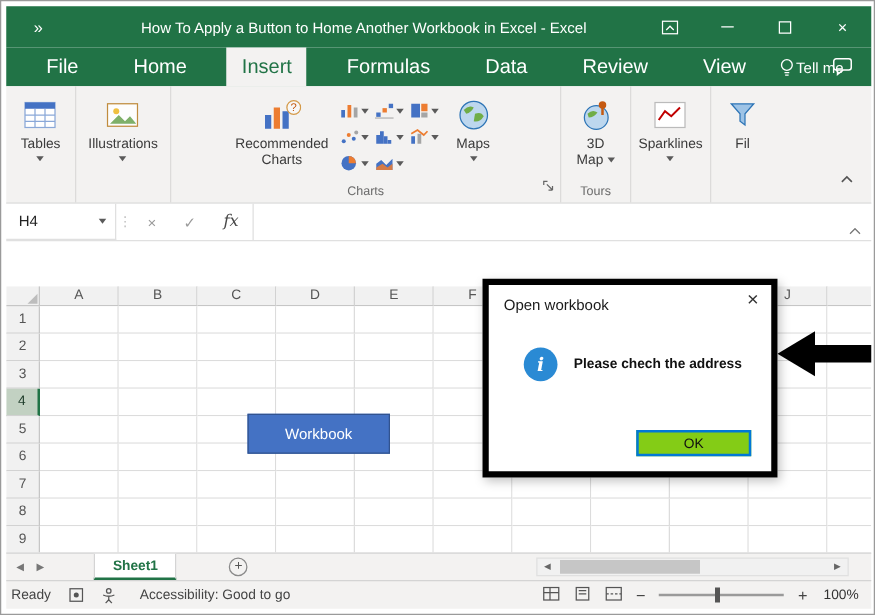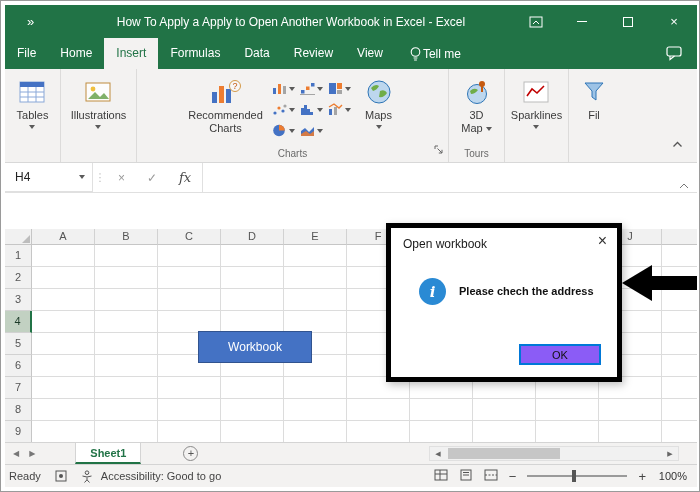--- a/index.html
+++ b/index.html
@@ -12,21 +12,21 @@
   .titlebar { flex:0 0 33px; background:#217346; color:#fff; position:relative; display:flex; align-items:center; }
   .qat { margin-left:22px; font-size:13px; letter-spacing:1px; cursor:default; }
   .tb-title { position:absolute; left:80px; right:200px; text-align:center; font-size:12px; white-space:nowrap; overflow:hidden; }
   .win-controls { position:absolute; right:0; top:0; height:33px; display:flex; align-items:center; }
   .wc { width:46px; height:33px; display:flex; align-items:center; justify-content:center; font-size:13px; color:#fff; }
   .wc .min-line { width:10px; border-bottom:1.5px solid #fff; display:inline-block; }
   .wc .restore-box { width:10px; height:10px; border:1.5px solid #fff; display:inline-block; }
 
   
   .menubar { flex:0 0 31px; background:#217346; display:flex; align-items:stretch; position:relative; }
-  .tab { padding:0 12px; line-height:31px; font-size:12px; color:#fff; cursor:default; }
+  .tab { padding:0 12px; line-height:31px; font-size:16px; color:#fff; cursor:default;margin-left:20px; }
   .tab.active { background:#f3f2f1; color:#217346; }
   .tellme { display:flex; align-items:center; gap:1px; margin-left:14px; color:#fff; font-size:12px; }
   .comment-btn { position:absolute; right:14px; top:8px; }
 
   
   .ribbon { flex:0 0 94px; background:#f3f2f1; border-bottom:1px solid #d8d8d8; display:flex; position:relative; }
   .rgroup { position:relative; border-right:1px solid #dcdbda; display:flex; justify-content:center; align-items:flex-start; padding-top:6px; }
   .glabel { position:absolute; bottom:3px; left:0; right:0; text-align:center; font-size:10px; color:#6a6a6a; }
   .bigbtn { display:flex; flex-direction:column; align-items:center; font-size:11px; color:#3b3b3b; line-height:13px; cursor:default; }
   .bigbtn .bicon { height:34px; display:flex; align-items:center; }
@@ -64,54 +64,54 @@
   .cell { width:63px; flex:0 0 63px; background:#fff; border-right:1px solid #dcdcdc; border-bottom:1px solid #dcdcdc; }
   .cell.filler { flex:1 1 auto; width:auto; border-right:none; }
 
   
   .wb-button { position:absolute; left:193px; top:326px; width:114px; height:32px; background:#4472c4; border:1px solid #31538f; color:#fff; font-size:12px; display:flex; align-items:center; justify-content:center; z-index:5; cursor:pointer; }
   .dialog { position:absolute; left:381px; top:218px; width:236px; height:159px; background:#fff; border:5px solid #000; z-index:6; box-shadow:2px 3px 8px rgba(0,0,0,0.25); }
   .dlg-title { position:absolute; left:12px; top:9px; font-size:12px; color:#1a1a1a; }
   .dlg-close { position:absolute; right:10px; top:4px; font-size:16px; color:#333; cursor:pointer; }
   .dlg-info { position:absolute; left:28px; top:50px; width:27px; height:27px; border-radius:50%; background:#2a8ad4; color:#fff; display:flex; align-items:center; justify-content:center; font-family:"DejaVu Serif", serif; font-style:italic; font-weight:bold; font-size:15px; }
   .dlg-msg { position:absolute; left:68px; top:57px; font-size:11px; font-weight:bold; color:#111; }
-  .dlg-ok { position:absolute; right:16px; bottom:12px; width:82px; height:21px; background:#8b5cf6; border:2px solid #0078d7; font-size:11px; color:#111; display:flex; align-items:center; justify-content:center; cursor:pointer; }
+  .dlg-ok { position:absolute; right:16px; bottom:12px; width:92px; height:21px; background:#84cc16; border:2px solid #0078d7; font-size:11px; color:#111; display:flex; align-items:center; justify-content:center; cursor:pointer; }
   .arrow-head { position:absolute; left:617px; top:260px; width:0; height:0; border-top:18px solid transparent; border-bottom:18px solid transparent; border-right:30px solid #000; z-index:7; }
   .arrow-tail { position:absolute; left:646px; top:271px; width:46px; height:14px; background:#000; z-index:7; }
 
   
   .sheetbar { flex:0 0 22px; background:#f3f2f1; display:flex; align-items:stretch; position:relative; border-top:1px solid #d4d4d4; }
   .tabnav { display:flex; align-items:center; gap:10px; padding:0 8px; color:#777; font-size:8px; }
   .sheet-tab { background:#fff; color:#217346; font-weight:bold; font-size:11px; padding:0 14px; display:flex; align-items:center; border-left:1px solid #d4d4d4; border-right:1px solid #d4d4d4; border-bottom:2px solid #217346; margin-left:32px; cursor:pointer; }
   .addsheet { width:15px; height:15px; border-radius:50%; border:1px solid #8a8a8a; color:#555; font-size:11px; line-height:12px; text-align:center; margin-left:42px; align-self:center; cursor:pointer; }
   .hscroll { position:absolute; right:18px; top:3px; width:250px; height:15px; display:flex; background:#f1f1f1; border:1px solid #e0e0e0; }
   .hs-btn { width:16px; text-align:center; font-size:7px; color:#666; line-height:14px; cursor:pointer; }
   .hs-track { flex:1; position:relative; }
   .hs-thumb { position:absolute; left:2px; top:1px; width:112px; height:11px; background:#c6c6c6; cursor:grab; }
 
   
   .statusbar { flex:0 0 23px; background:#f3f2f1; border-top:1px solid #d4d4d4; display:flex; align-items:center; font-size:11px; color:#444; position:relative; }
   .sb-ready { margin-left:4px; }
   .sb-icon { margin-left:14px; display:flex; align-items:center; cursor:pointer; }
-  .sb-access { margin-left:8px; cursor:pointer; }
+  .sb-access { margin-left:19px; cursor:pointer; }
   .sb-right { position:absolute; right:10px; display:flex; align-items:center; gap:11px; }
   .zoom-track { width:100px; height:2px; background:#9a9a9a; position:relative; }
   .zoom-thumb { position:absolute; left:45px; top:-5px; width:4px; height:12px; background:#555; cursor:grab; }
   .zoom-glyph { font-size:13px; color:#444; cursor:pointer; }
   .zoom-level { font-size:11px; color:#333; min-width:30px; text-align:right; cursor:pointer; }
 </style>
 </head>
 <body>
 
 <div class="page">
 <div class="window">
 
   <div class="titlebar">
     <span class="qat">»</span>
-    <span class="tb-title">How To Apply a Apply to Open Another Workbook in Excel - Excel</span>
+    <span class="tb-title">How To Apply a Button to Home Another Workbook in Excel - Excel</span>
     <div class="win-controls">
       <span class="wc">
         <svg width="14" height="12">
               <rect x="1" y="1" width="12" height="10" fill="none" stroke="#fff"></rect>
               <path d="M4 8 L7 5 L10 8" stroke="#fff" fill="none"></path>
             </svg>
       </span>
       <span class="wc">
             <span class="min-line"></span>
           </span>

